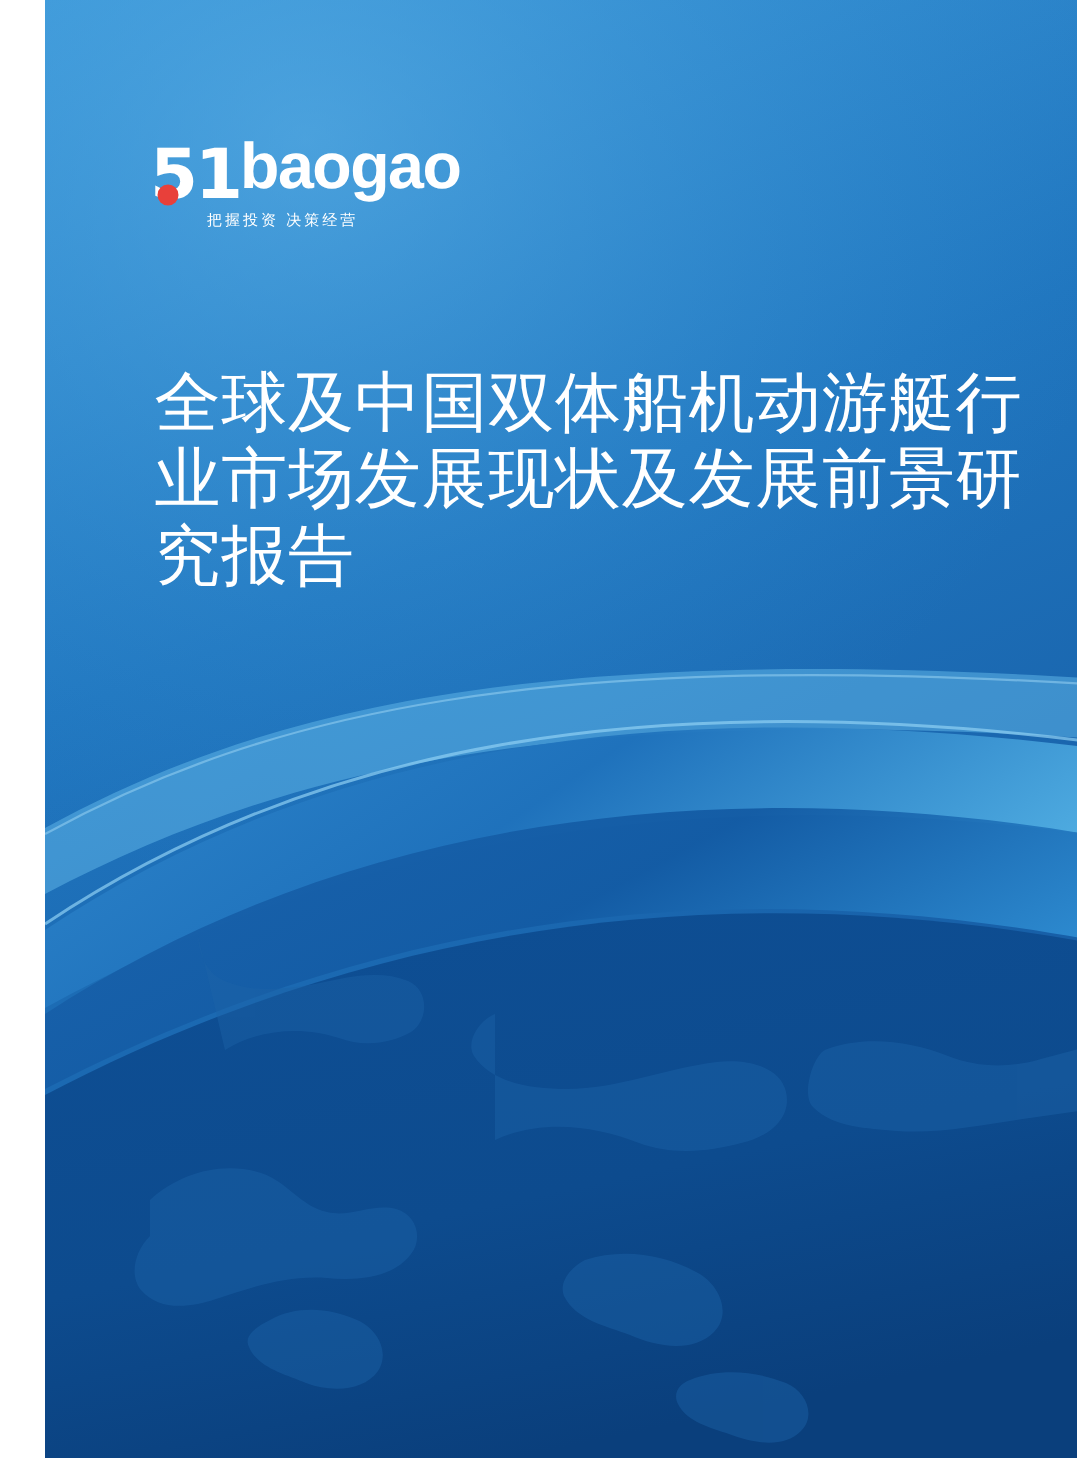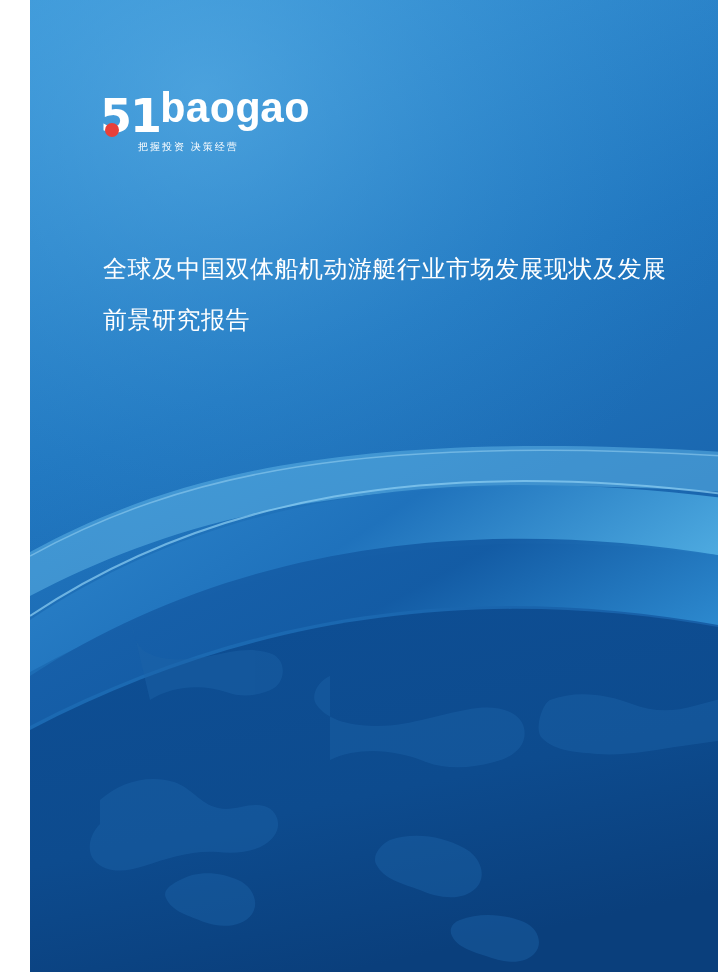--- a/index.html
+++ b/index.html
@@ -79,39 +79,39 @@
     position: relative;
     width: 60px;
     height: 58px;
   }
   .logo-text {
     color: #ffffff;
     font-size: 43px;
     font-weight: bold;
     letter-spacing: -1px;
     line-height: 46px;
-    font-family: Liberation Mono, monospace;
+    font-family: Liberation Sans, sans-serif;
   }
   .logo-sub {
     position: absolute;
     left: 38px;
     top: 52px;
     color: #ffffff;
     font-size: 10px;
     letter-spacing: 2px;
     font-family: "Liberation Sans", sans-serif;
     white-space: nowrap;
   }
   .title {
     position: absolute;
     left: 103px;
     top: 243px;
     width: 580px;
     color: #ffffff;
-    font-size: 24px;
+    font-size: 44px;
     line-height: 51px;
     font-family: "Liberation Sans", "DejaVu Sans", sans-serif;
     letter-spacing: 0.5px;
     z-index: 20;
   }
 </style>
 </head>
 <body>
 
 <div class="cover">

